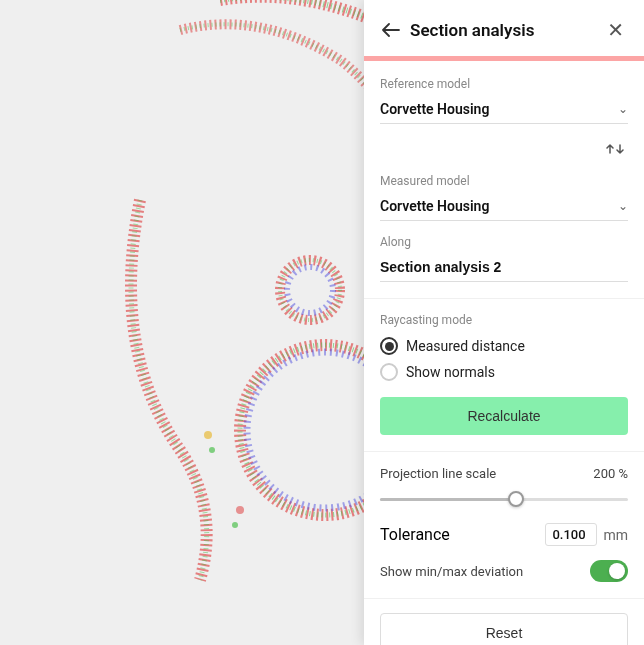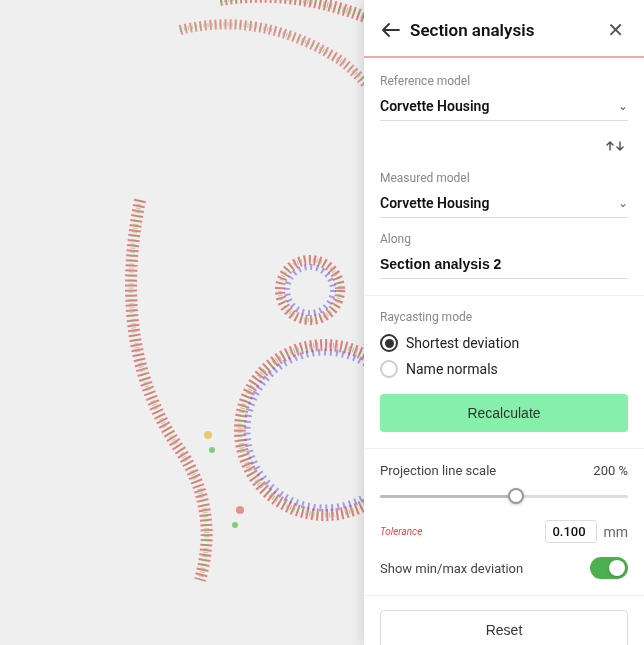--- a/index.html
+++ b/index.html
@@ -38,21 +38,21 @@
       box-shadow: -2px 0 12px rgba(0,0,0,0.12);
       display: flex;
       flex-direction: column;
       overflow-y: auto;
     }
 
     .panel-header {
       display: flex;
       align-items: center;
       padding: 18px 16px 14px 16px;
-      border-bottom: 2px solid #fca5a5;
+      border-bottom: 5px solid #fca5a5;
       gap: 8px;
     }
 
     .back-btn {
       cursor: pointer;
       display: flex;
       align-items: center;
       background: none;
       border: none;
       padding: 2px;
@@ -271,23 +271,22 @@
 
     
     .tolerance-row {
       display: flex;
       align-items: center;
       justify-content: space-between;
       margin-bottom: 14px;
     }
 
     .tolerance-label {
-      font-size: 10px;
-      color: #ef4444;
-      font-style: italic;
+      font-size: 16px;
+      color: #000000;
     }
 
     .tolerance-right {
       display: flex;
       align-items: center;
       gap: 6px;
     }
 
     .tolerance-value {
       font-size: 13px;
@@ -442,25 +441,25 @@
       <div class="field-label">Along</div>
       <input class="name-input" type="text" value="Section analysis 2" style="">
     </div>
 
     <div class="divider"></div>
 
     <div class="section-label">Raycasting mode</div>
     <div class="radio-group">
       <div class="radio-item">
         <div class="radio-circle selected"></div>
-        <span class="radio-label">Shortest deviation</span>
+        <span class="radio-label">Measured distance</span>
       </div>
       <div class="radio-item">
         <div class="radio-circle"></div>
-        <span class="radio-label">Name normals</span>
+        <span class="radio-label">Show normals</span>
       </div>
     </div>
 
     <button class="recalculate-btn">Recalculate</button>
 
     <div class="divider"></div>
 
     <div class="scale-row">
       <span class="scale-label">Projection line scale</span>
       <span class="scale-value">200 %</span>

